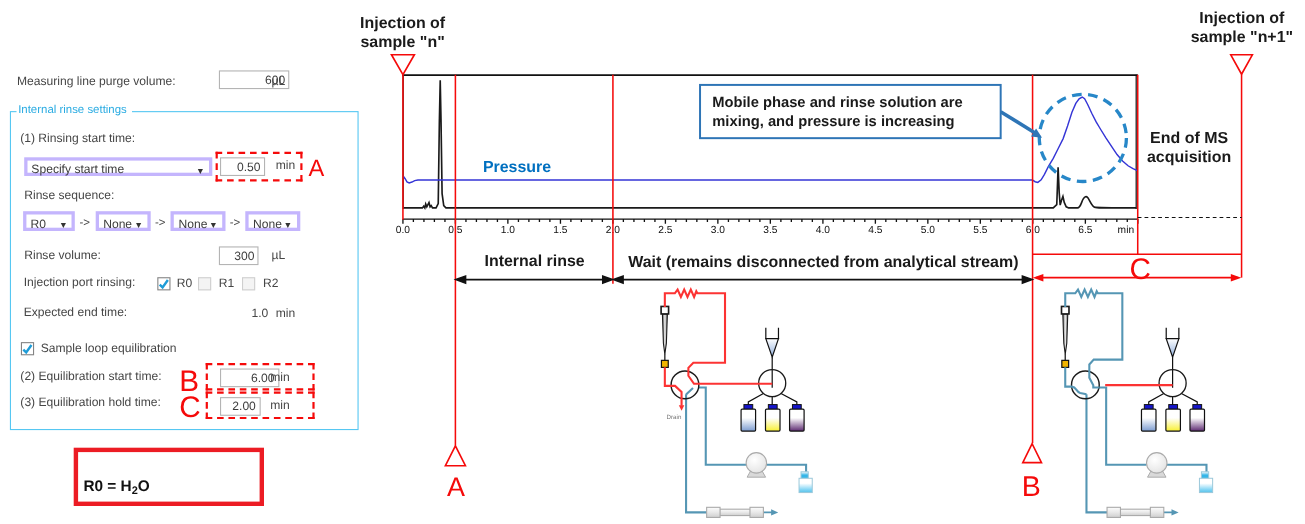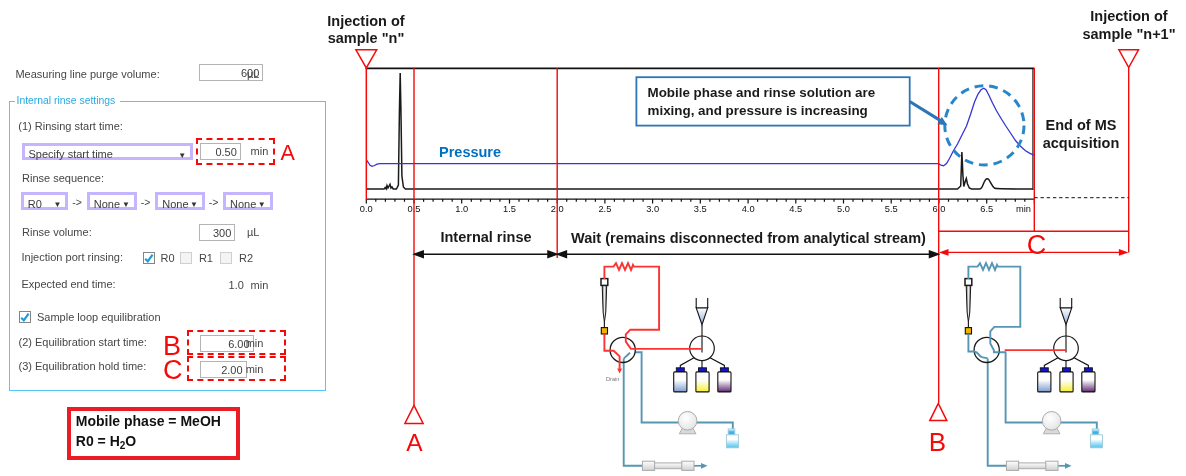--- a/index.html
+++ b/index.html
@@ -249,17 +249,16 @@
     </div>
     <div class="t" style="left:37px;top:311.2px;font-size:11px;color:#464646;font-weight:normal;">Sample loop equilibration</div>
     <div class="t" style="left:18.5px;top:336.2px;font-size:11px;color:#464646;font-weight:normal;">(2) Equilibration start time:</div>
     <div class="t" style="left:163px;top:329.5px;font-size:27px;color:#F50A0A;font-weight:normal;">B</div>
     <div class="rd" style="left:186.6px;top:330.3px;width:99.8px;height:25.1px"></div>
     <div class="inp" style="left:199.6px;top:335.1px;width:54px;height:17.4px;line-height:17.4px">6.00</div>
     <div class="t" style="left:245.7px;top:337.2px;font-size:11px;color:#464646;font-weight:normal;">min</div>
     <div class="t" style="left:18.5px;top:360.2px;font-size:11px;color:#464646;font-weight:normal;">(3) Equilibration hold time:</div>
     <div class="t" style="left:163px;top:353.5px;font-size:27px;color:#F50A0A;font-weight:normal;">C</div>
     <div class="rd" style="left:186.6px;top:356.2px;width:99.8px;height:24.4px"></div>
-    <div class="inp" style="left:199.6px;top:361px;width:47px;height:17.3px;line-height:17.3px">2.00</div>
+    <div class="inp" style="left:199.6px;top:361px;width:37px;height:17.3px;line-height:17.3px">2.00</div>
     <div class="t" style="left:245.7px;top:363px;font-size:11px;color:#464646;font-weight:normal;">min</div>
     <div style="position:absolute;left:66.5px;top:407.2px;width:165.7px;height:44.5px;border:4px solid #EC1C24"></div>
-    <div class="t" style="left:75.8px;top:412.8px;font-size:14px;color:#111;font-weight:bold;">Mobile phase = MeOH</div>
     <div class="t" style="left:75.8px;top:433px;font-size:14px;color:#111;font-weight:bold;">R0 = H<sub style="font-size:10px">2</sub>O</div>
 </div>
 </body></html>

